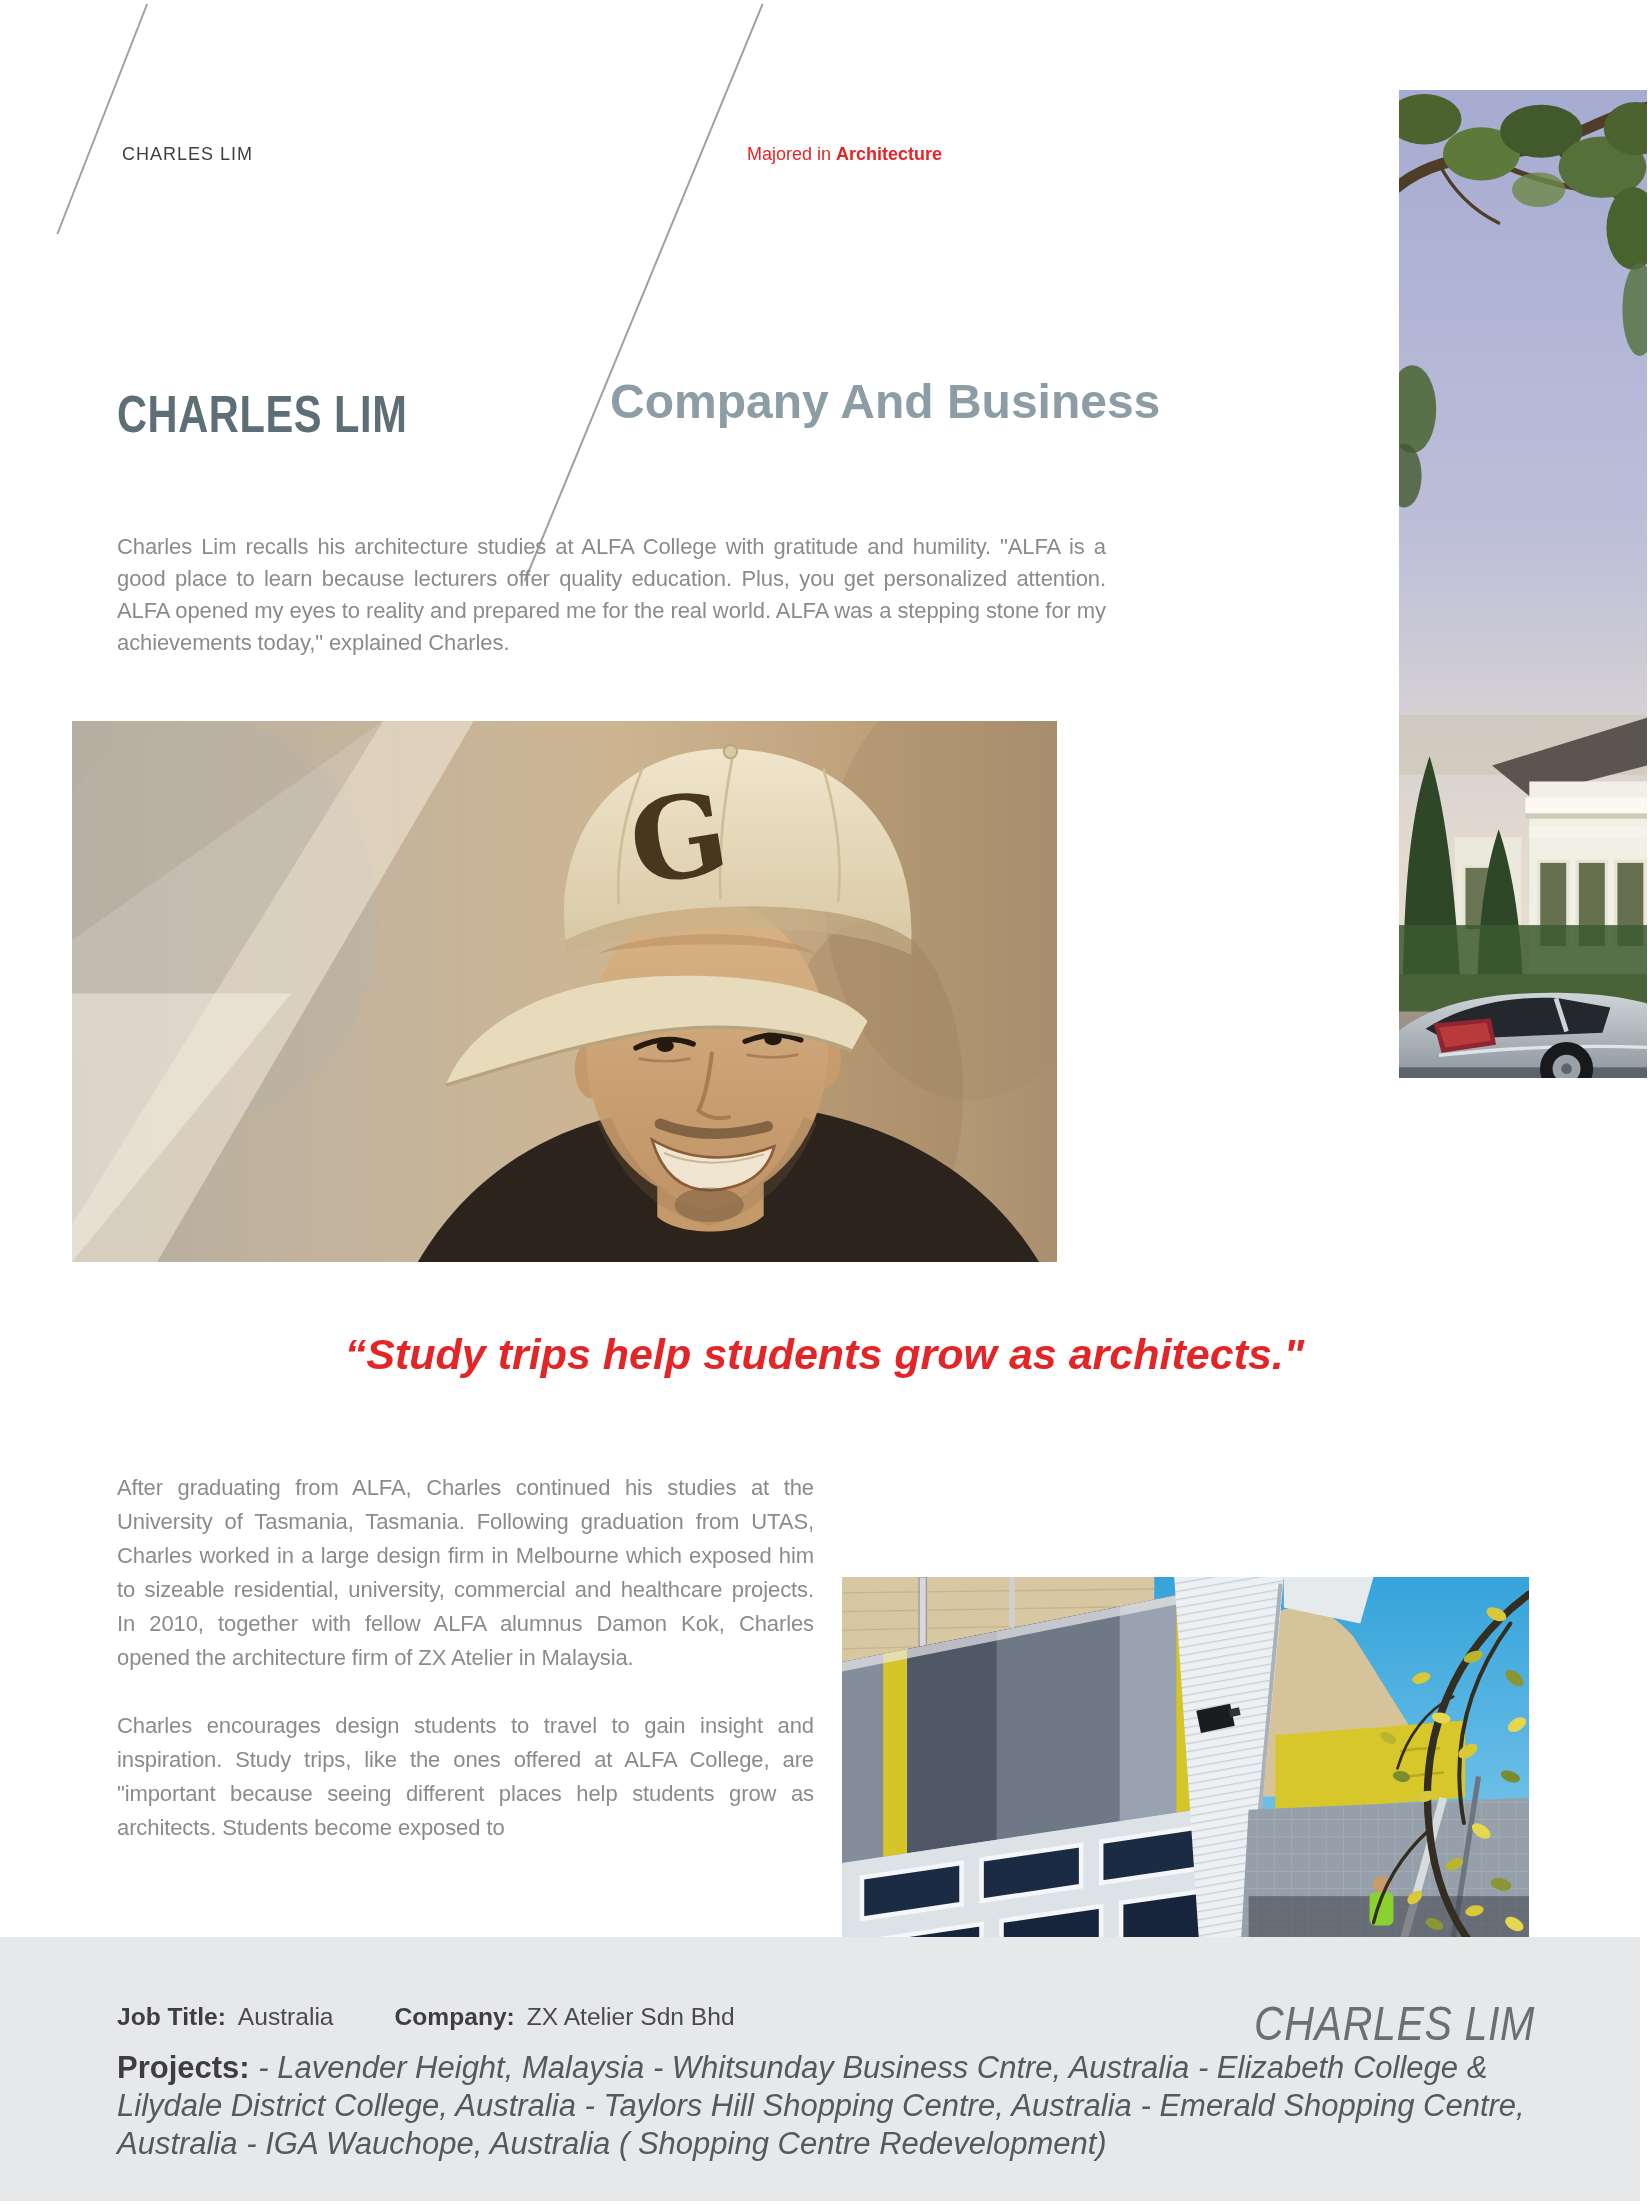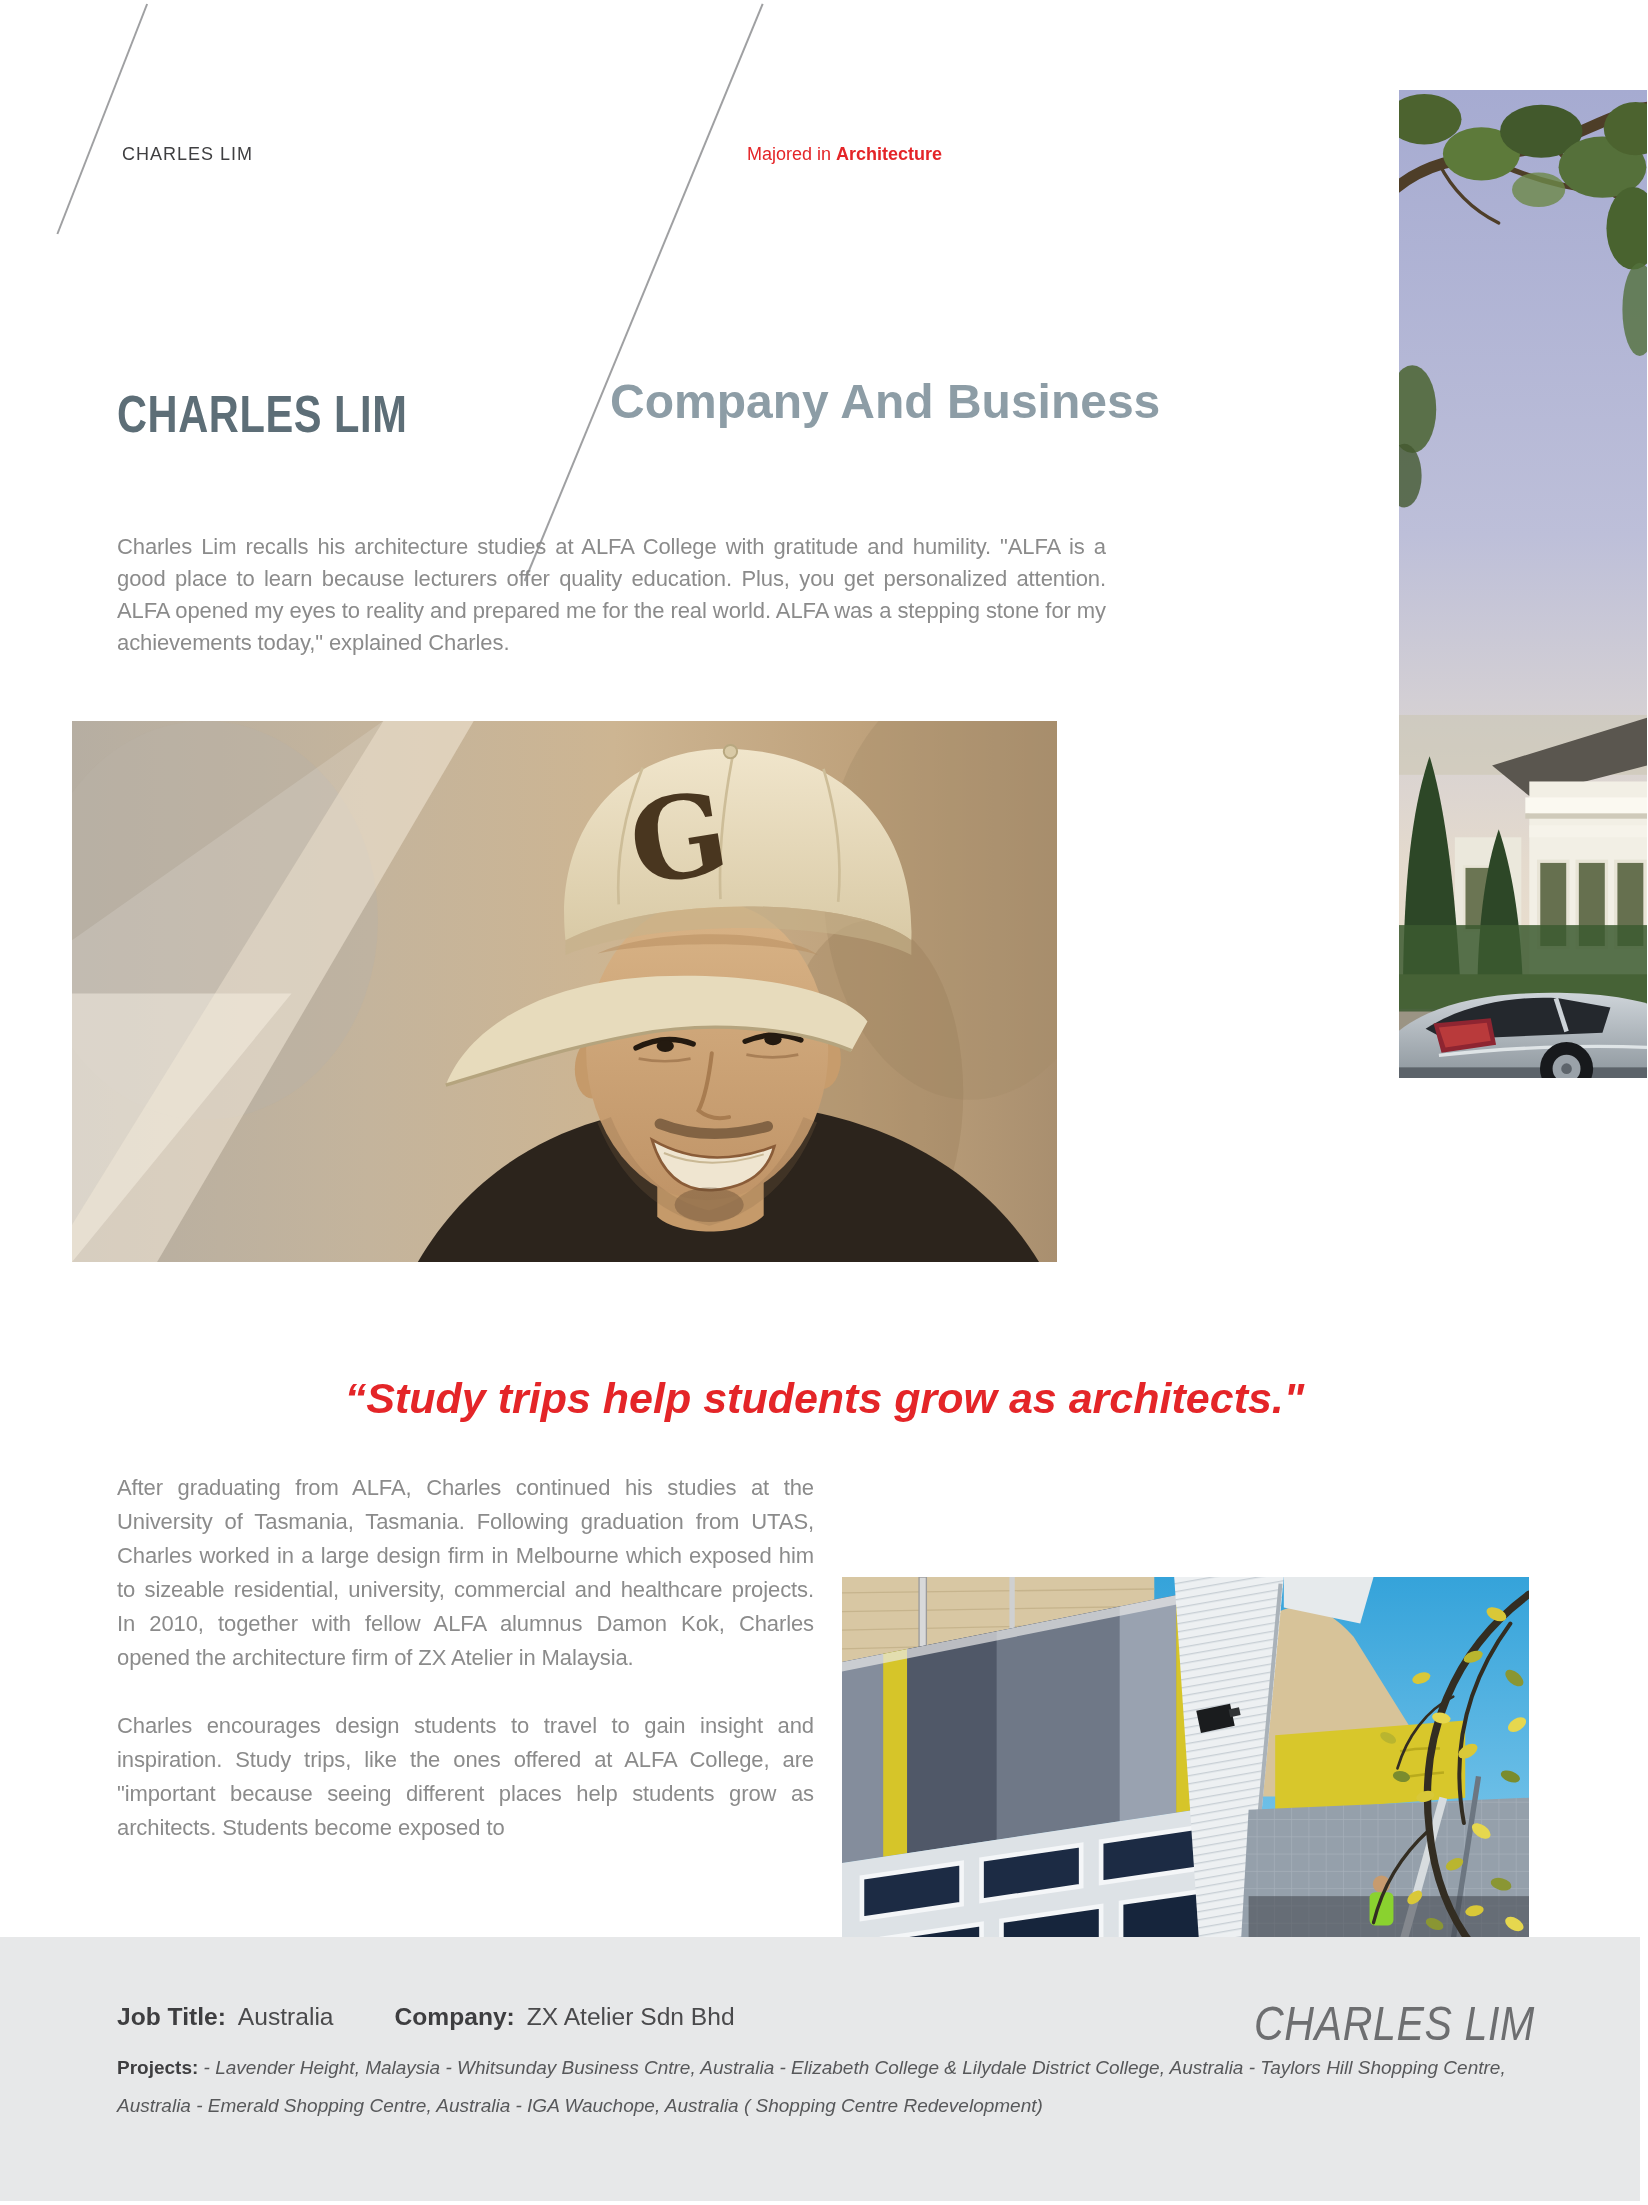--- a/index.html
+++ b/index.html
@@ -26,40 +26,40 @@
     color:var(--body-gray,#8b8b8b); text-align:justify; letter-spacing:-0.1px;
   }
   
   .portrait{ left:72px; top:721px; width:985px; height:541px; }
   .strip{ left:1399px; top:90px; width:248px; height:988px; }
   .building{ left:842px; top:1577px; width:687px; height:371px; }
   svg{display:block;}
   
   .quote{
     left:0; top:1330px; width:1649px; text-align:center;
-    font-size:43px; font-style:italic; font-weight:600; color:var(--accent-red,#e42528);margin-top:44px;
+    font-size:43px; font-style:italic; font-weight:600; color:var(--accent-red,#e42528);
   }
   
   .col{ font-size:22px; line-height:34px; color:var(--body-gray,#8b8b8b); text-align:justify; letter-spacing:-0.1px;}
   .col p{margin:0;}
   .col p + p{ margin-top:34px; }
   .col-left{ left:117px; top:1471px; width:697px; }
   .col-right{ left:842px; top:1471px; width:691px; }
   
   .footer-band{ left:0; top:1937px; width:1640px; height:264px; background:var(--footer-bg,#e7e8e9); }
   .job-line{ left:117px; top:2003px; font-size:24.6px; color:#4a4a4c; white-space:nowrap;}
   .job-line .lab{ font-weight:700; color:var(--footer-dark,#3e3e40);}
   .job-line .val{ margin-left:12px; }
   .job-line .lab2{ margin-left:61px; }
   .signature{
     left:1254px; top:1995px; font-size:49px; font-style:italic; font-weight:400;
     color:var(--signature-gray,#6d6e70); transform:scaleX(.84); transform-origin:0 0;
     white-space:nowrap; letter-spacing:0.7px;
   }
-  .projects{ left:117px; top:2049px; width:1428px; font-size:19px; line-height:38px; color:#57585a;}
+  .projects{ left:117px; top:2049px; width:1428px; font-size:31px; line-height:38px; color:#57585a;}
   .projects .lab{ font-weight:700; font-style:normal; color:var(--footer-dark,#3e3e40);}
   .projects .txt{ font-style:italic; }
   .deco{ left:0; top:0; pointer-events:none; }
 </style>
 </head>
 <body>
 
 <div id="page">
 
   <svg class="abs deco" width="1649" height="2205" viewBox="0 0 2480 3317">

